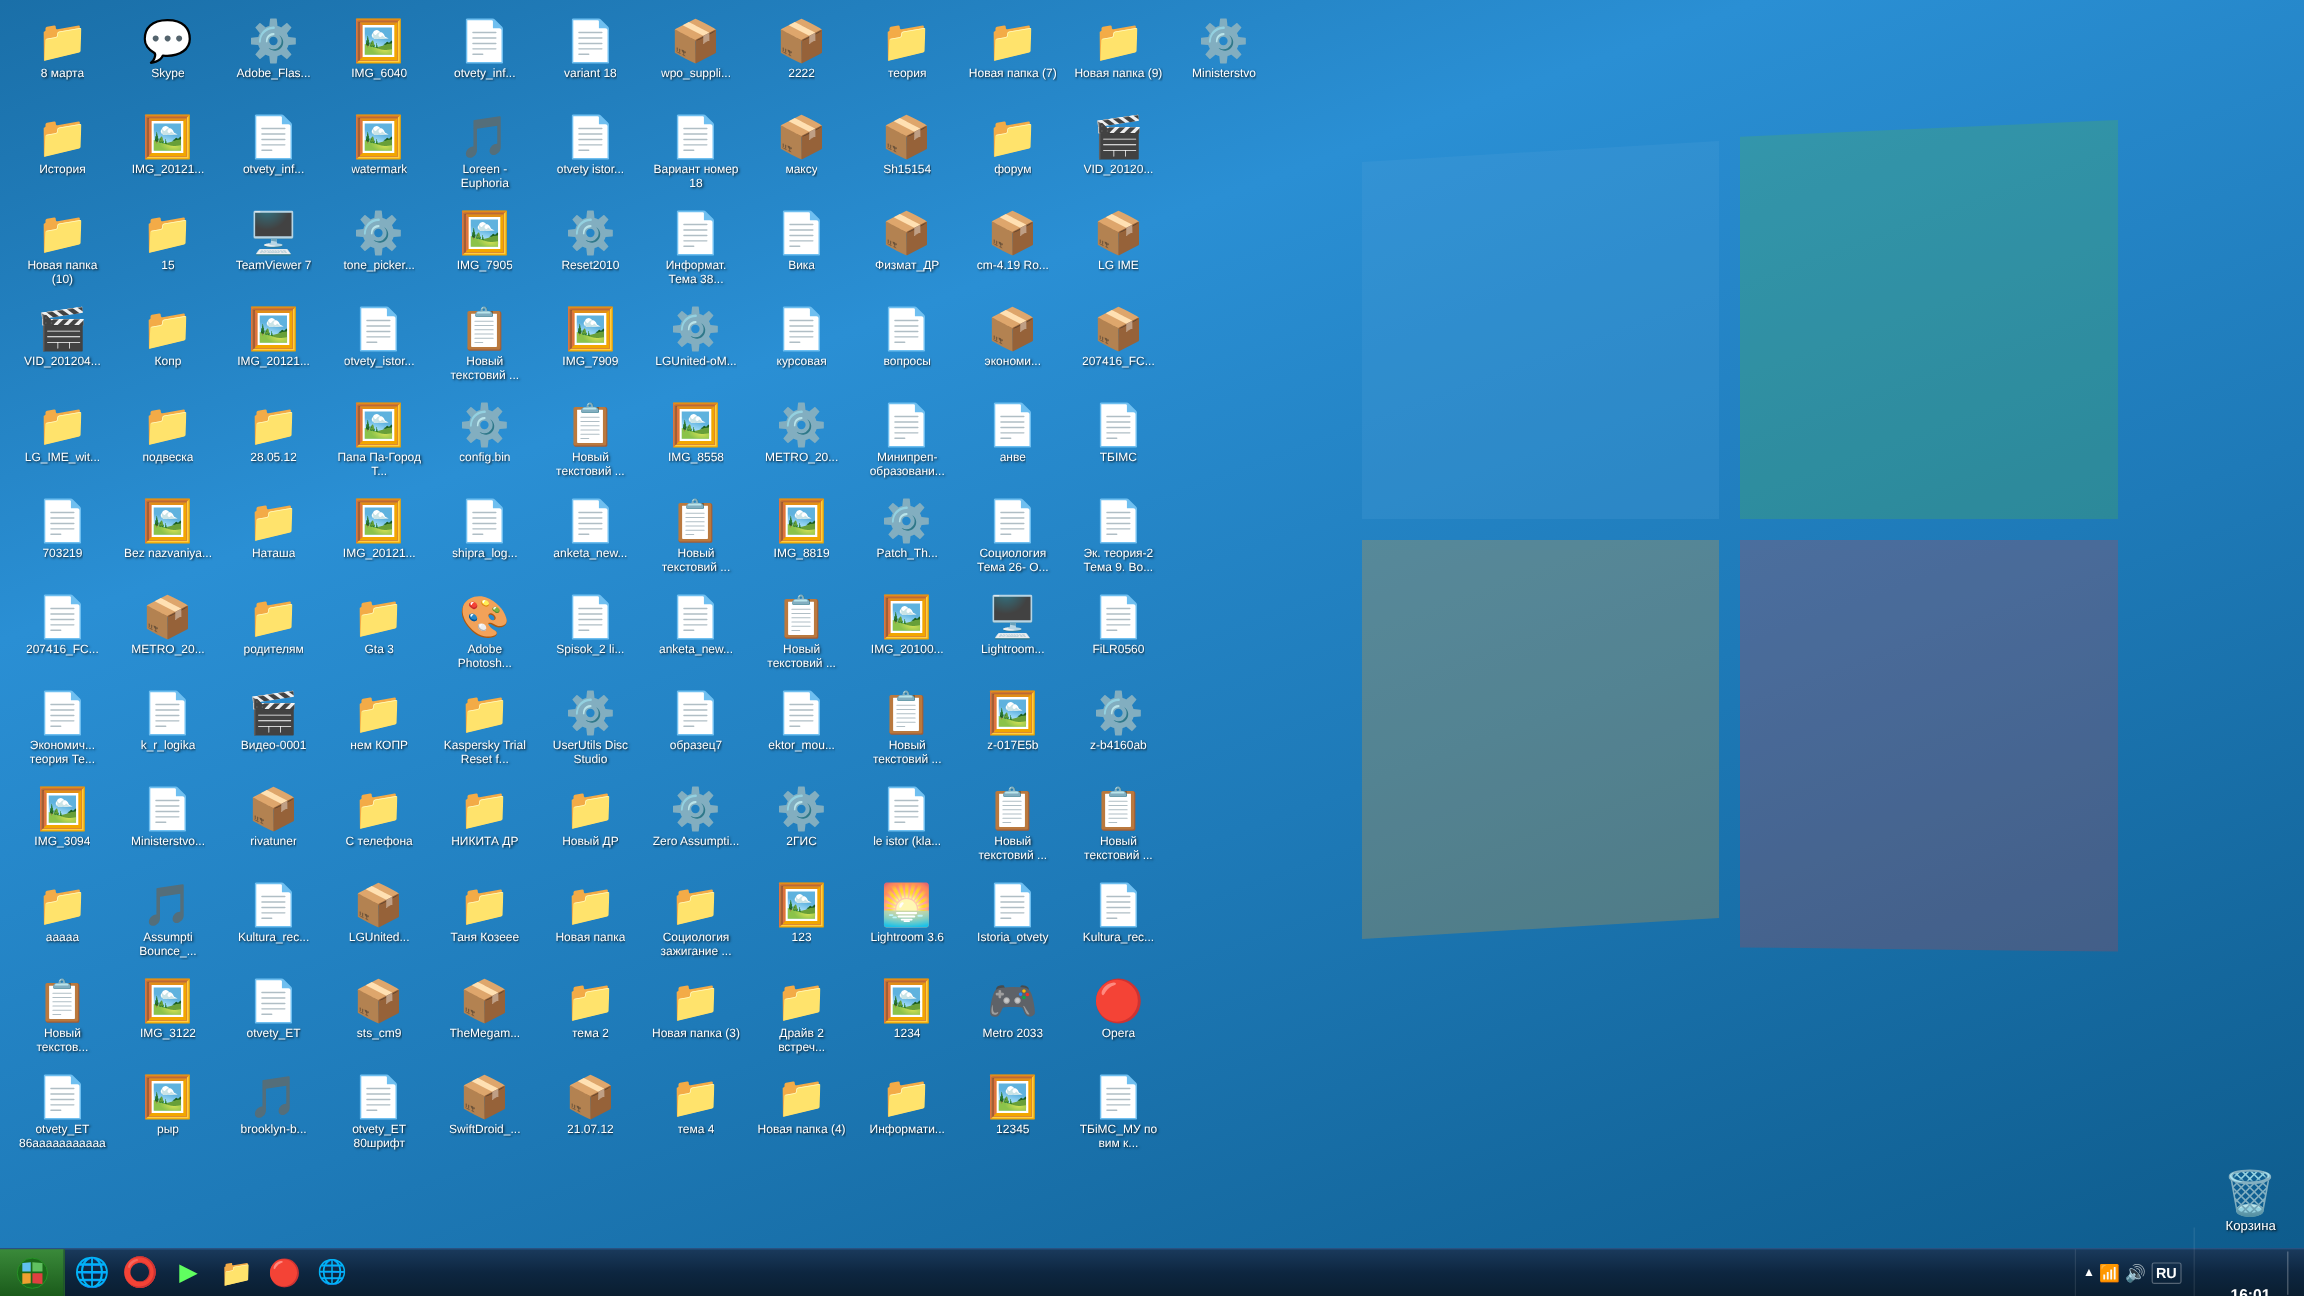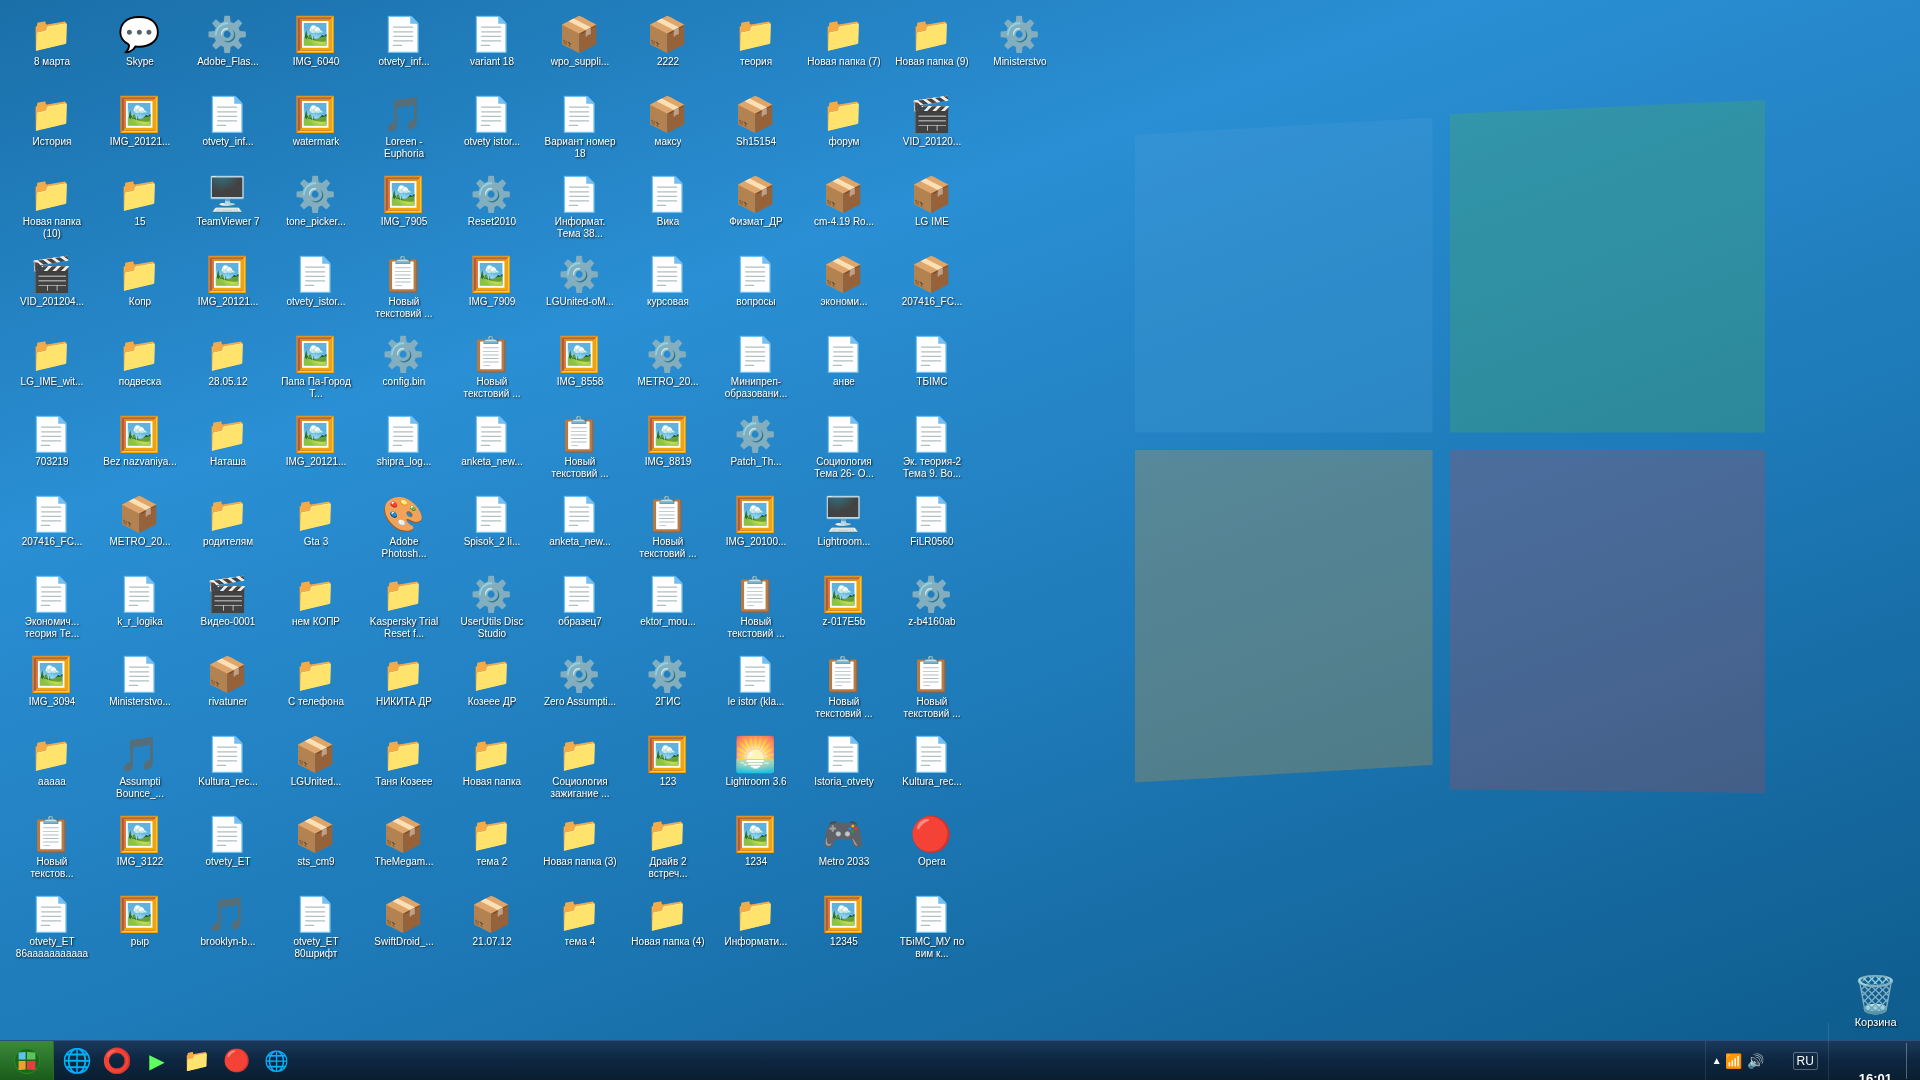--- a/index.html
+++ b/index.html
@@ -431,21 +431,21 @@
     <div class="icon" title="Spisok_2 li...">
     <div class="icon-img" style="font-size:34px;">📄</div>
     <div class="icon-label">Spisok_2 li...</div>
   </div>
     <div class="icon" title="UserUtils Disc Studio">
     <div class="icon-img" style="font-size:34px;">⚙️</div>
     <div class="icon-label">UserUtils Disc Studio</div>
   </div>
     <div class="icon" title="Богдан ДР">
     <div class="icon-img" style="font-size:34px;">📁</div>
-    <div class="icon-label">Козеее ДР</div>
+    <div class="icon-label">Новый ДР</div>
   </div>
     <div class="icon" title="Новая папка">
     <div class="icon-img" style="font-size:34px;">📁</div>
     <div class="icon-label">Новая папка</div>
   </div>
     <div class="icon" title="тема 2">
     <div class="icon-img" style="font-size:34px;">📁</div>
     <div class="icon-label">тема 2</div>
   </div>
     <div class="icon" title="21.07.12">
@@ -721,21 +721,21 @@
     <div class="taskbar-icon" title="Windows Explorer" style="color:#f0c040;font-size:22px;">📁</div>
     <div class="taskbar-icon" title="Opera" style="color:#cc2020;font-size:22px;">🔴</div>
     <div class="taskbar-icon" title="Internet Explorer" style="color:#2070c0;font-size:20px;">🌐</div>
   </div>
 
   <div class="taskbar-right">
     <div class="sys-tray">
       <span style="color:white;font-size:10px;cursor:pointer;">▲</span>
       <span style="color:white;font-size:14px;">📶</span>
       <span style="color:white;font-size:14px;cursor:pointer;">🔊</span>
-      <span style="color:white;font-size:12px;font-weight:400;cursor:pointer;border:1px solid rgba(255,255,255,0.3);padding:1px 3px;border-radius:2px;margin-left:24px;">RU</span>
+      <span style="color:white;font-size:12px;font-weight:700;cursor:pointer;border:1px solid rgba(255,255,255,0.3);padding:1px 3px;border-radius:2px;">RU</span>
     </div>
     <div class="clock">
       <div class="time">16:01</div>
       <div class="date">20.10.2012</div>
     </div>
     <div style="width:6px;height:36px;border-left:1px solid rgba(255,255,255,0.3);cursor:pointer;margin-left:2px;"></div>
   </div>
 </div>
 
 </body></html>

